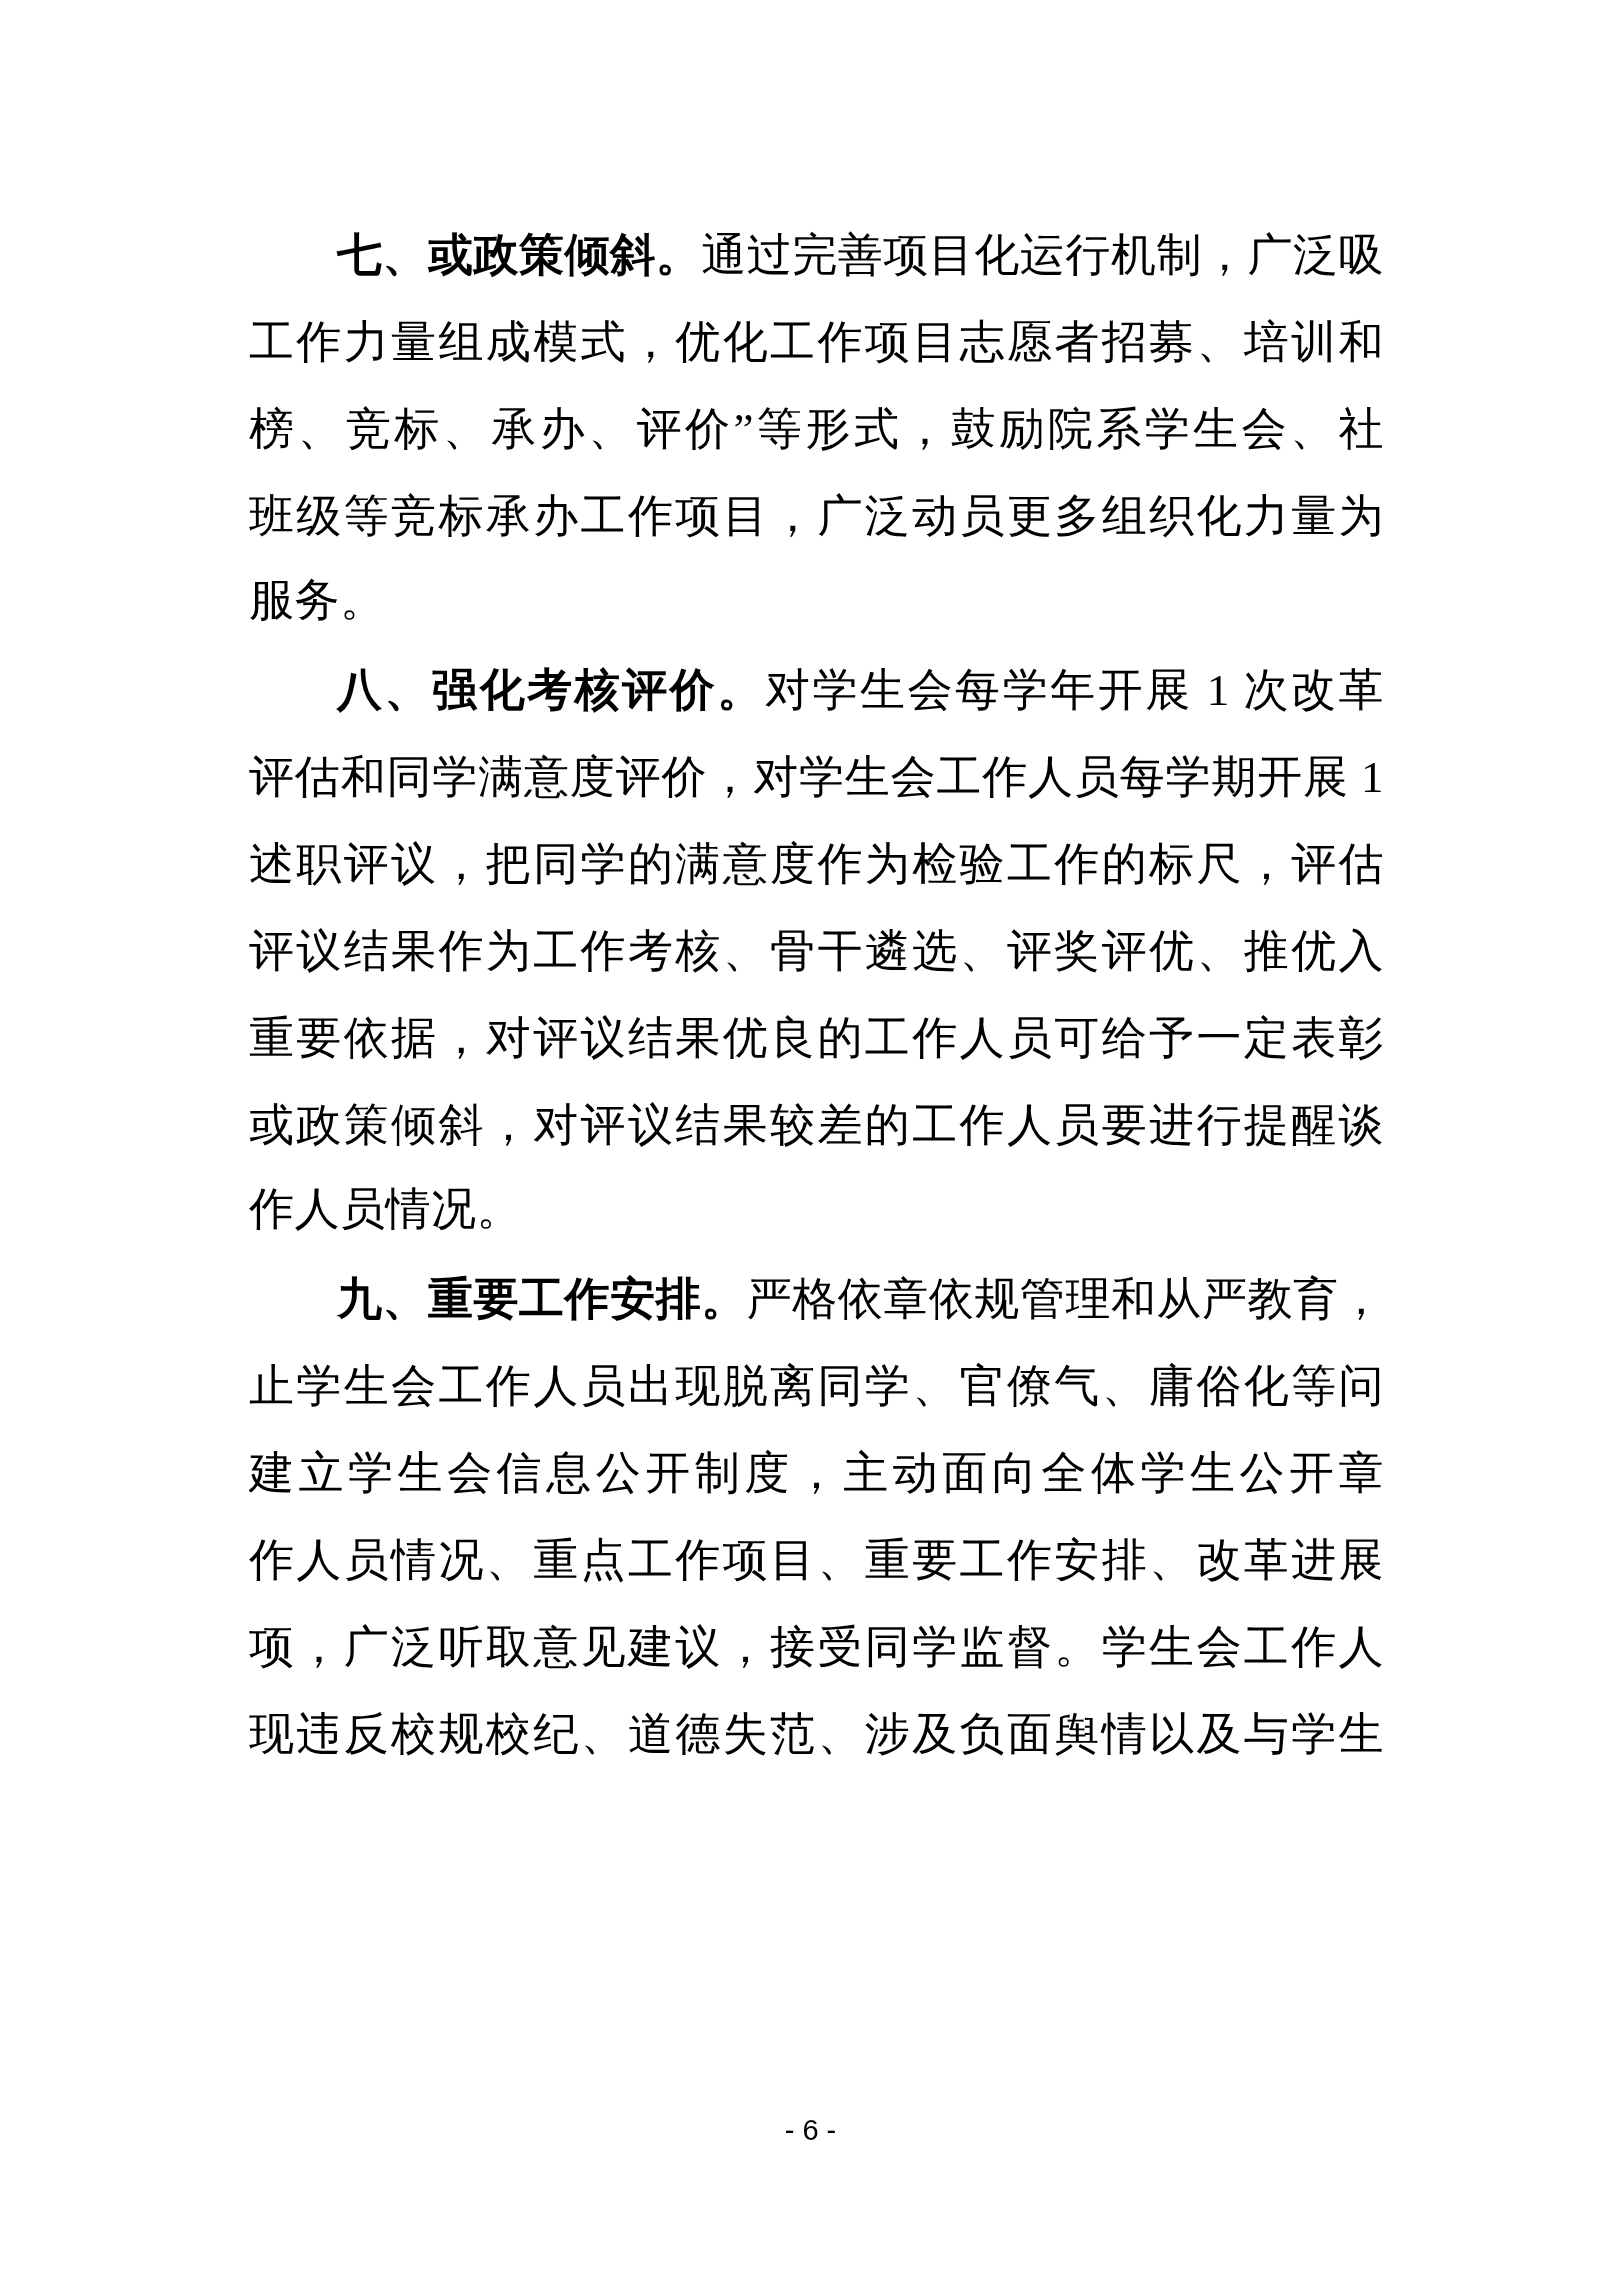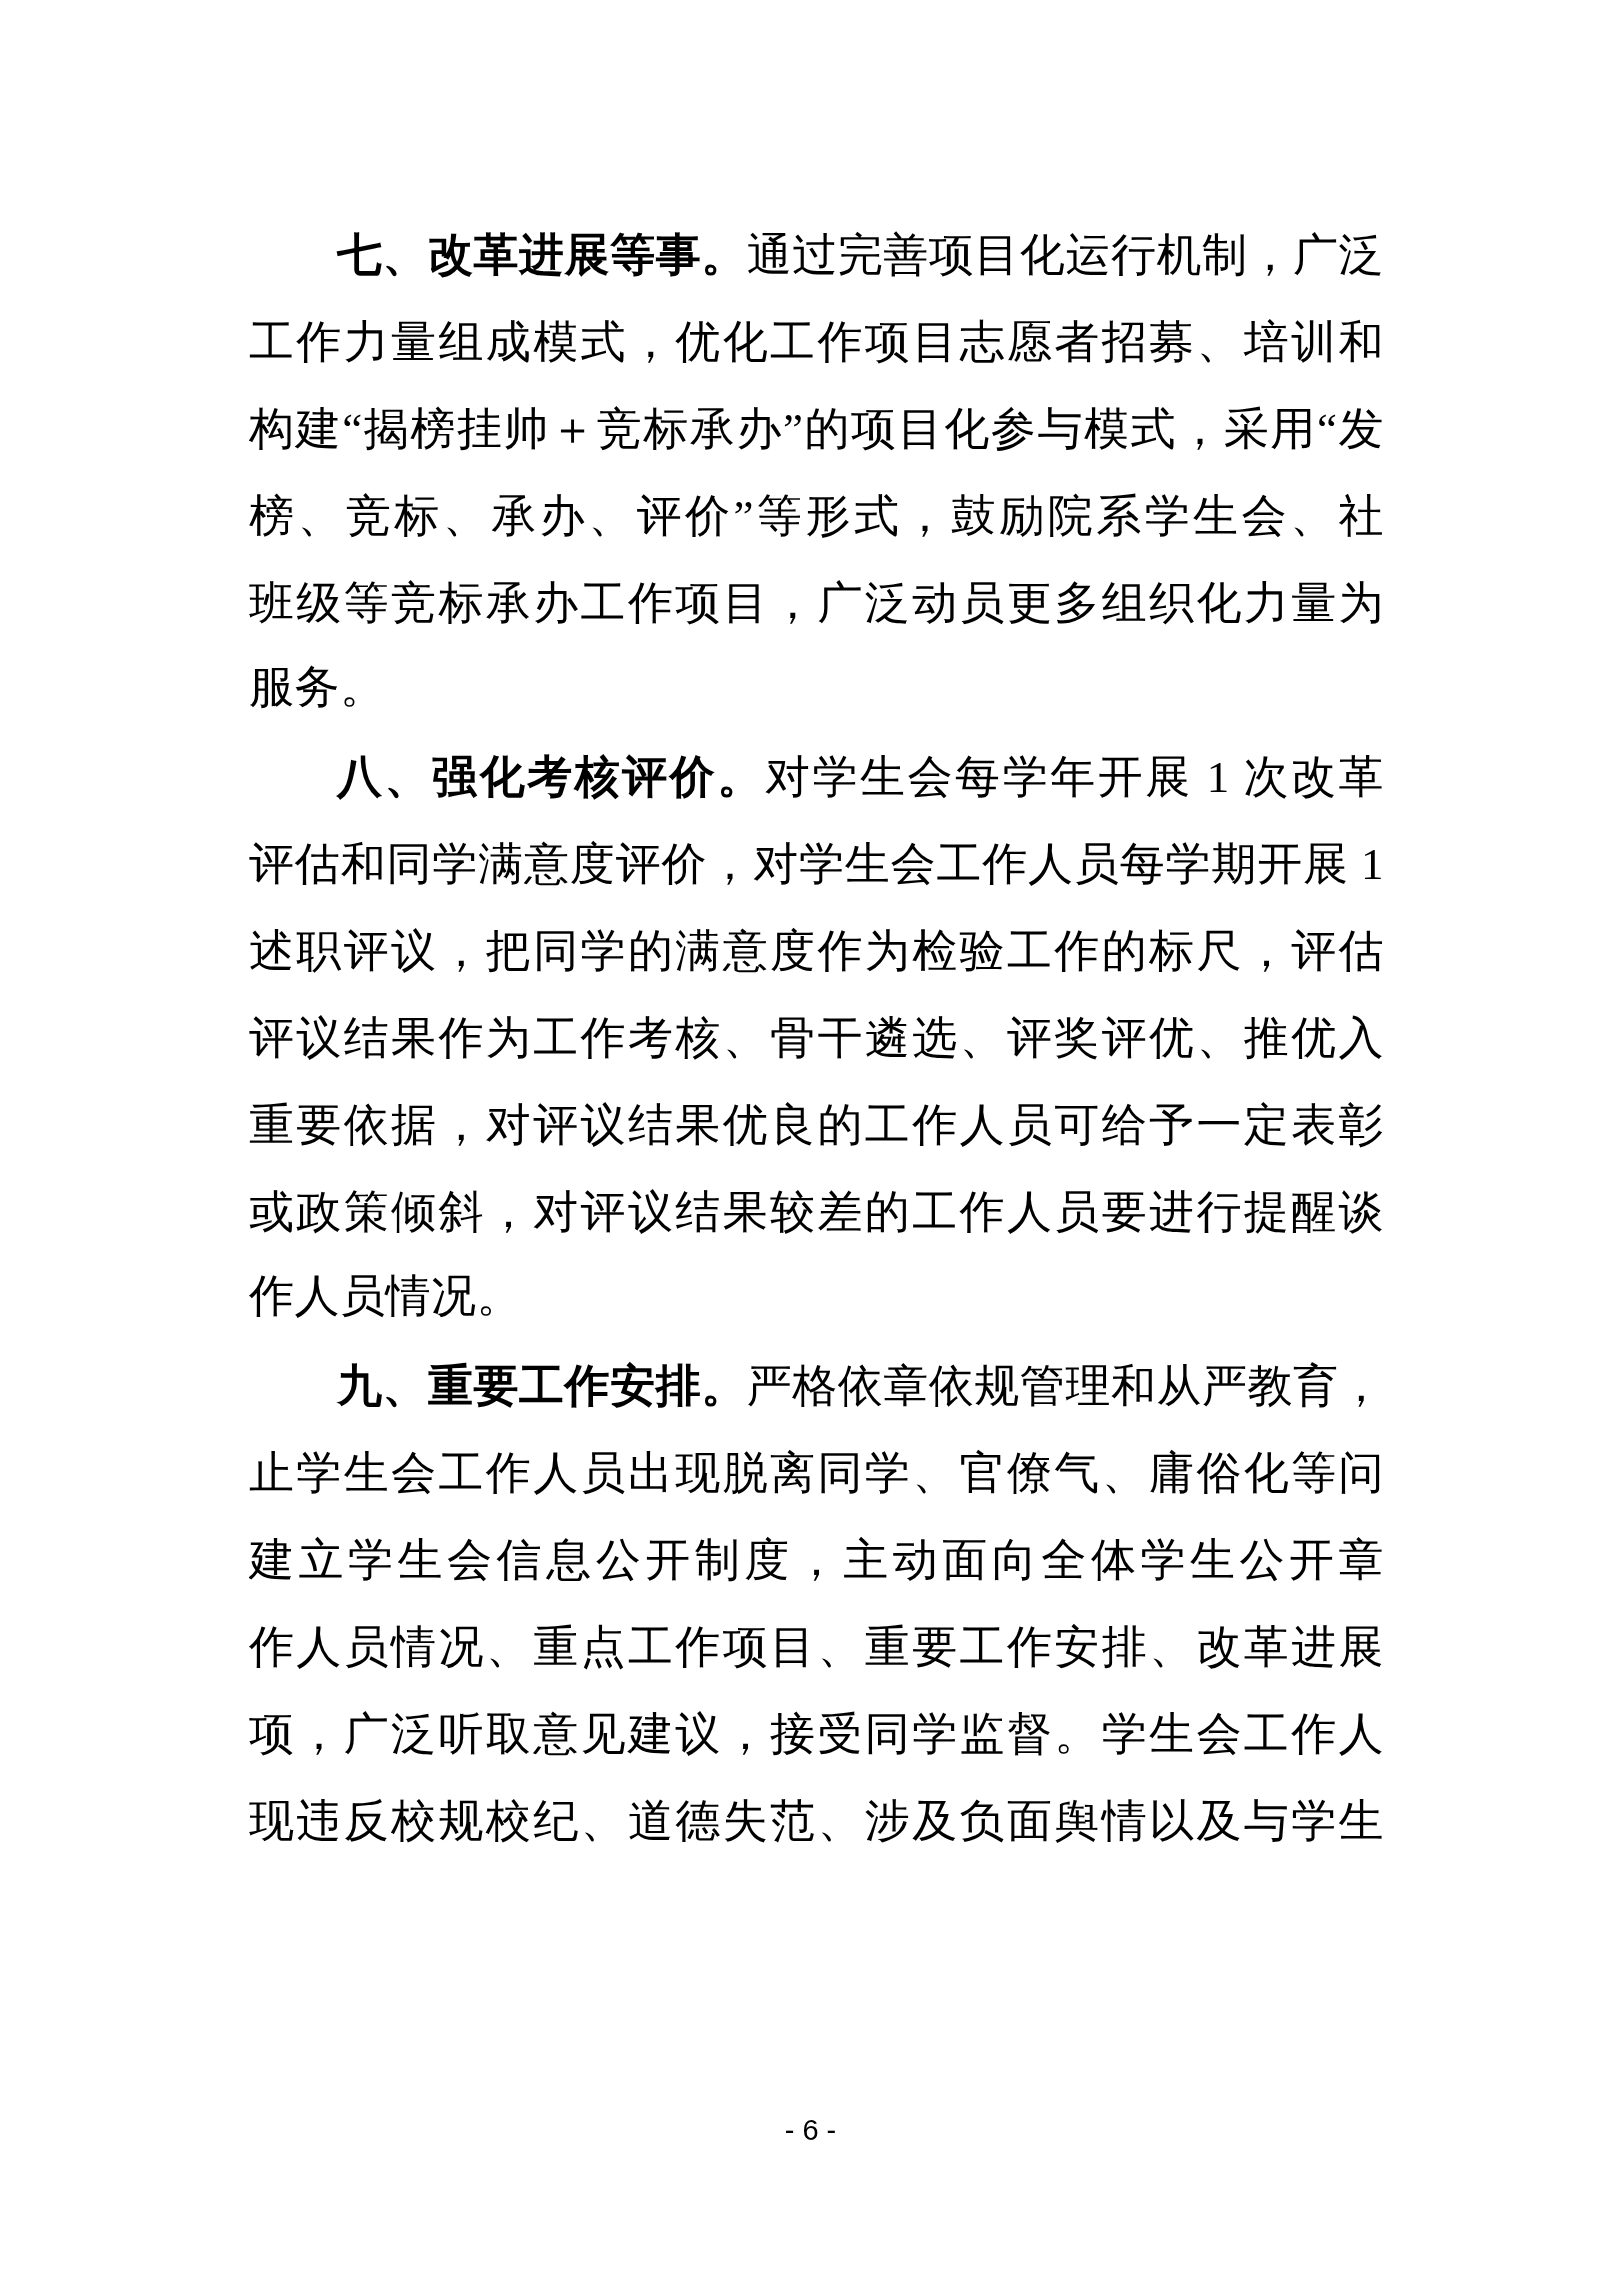--- a/index.html
+++ b/index.html
@@ -59,23 +59,22 @@
     font-size: 29px;
     line-height: 35px;
     color: #000000;
   }
 </style>
 </head>
 <body>
 
 <div class="page">
   <div class="doc-lines">
-      <div class="line indent"><b>七、改革进展等事。</b>通过完善项目化运行机制，广泛吸</div>
+      <div class="line indent"><b>七、或政策倾斜。</b>通过完善项目化运行机制，广泛吸</div>
       <div class="line">工作力量组成模式，优化工作项目志愿者招募、培训和激励</div>
-      <div class="line">构建“揭榜挂帅＋竞标承办”的项目化参与模式，采用“发</div>
       <div class="line">榜、竞标、承办、评价”等形式，鼓励院系学生会、社团、</div>
       <div class="line">班级等竞标承办工作项目，广泛动员更多组织化力量为同学</div>
       <div class="line para-end">服务。</div>
       <div class="line indent"><b>八、强化考核评价。</b>对学生会每学年开展 1 次改革情况</div>
       <div class="line">评估和同学满意度评价，对学生会工作人员每学期开展 1 次</div>
       <div class="line">述职评议，把同学的满意度作为检验工作的标尺，评估评价</div>
       <div class="line">评议结果作为工作考核、骨干遴选、评奖评优、推优入党等</div>
       <div class="line">重要依据，对评议结果优良的工作人员可给予一定表彰激励</div>
       <div class="line">或政策倾斜，对评议结果较差的工作人员要进行提醒谈话、</div>
       <div class="line para-end">作人员情况。</div>

